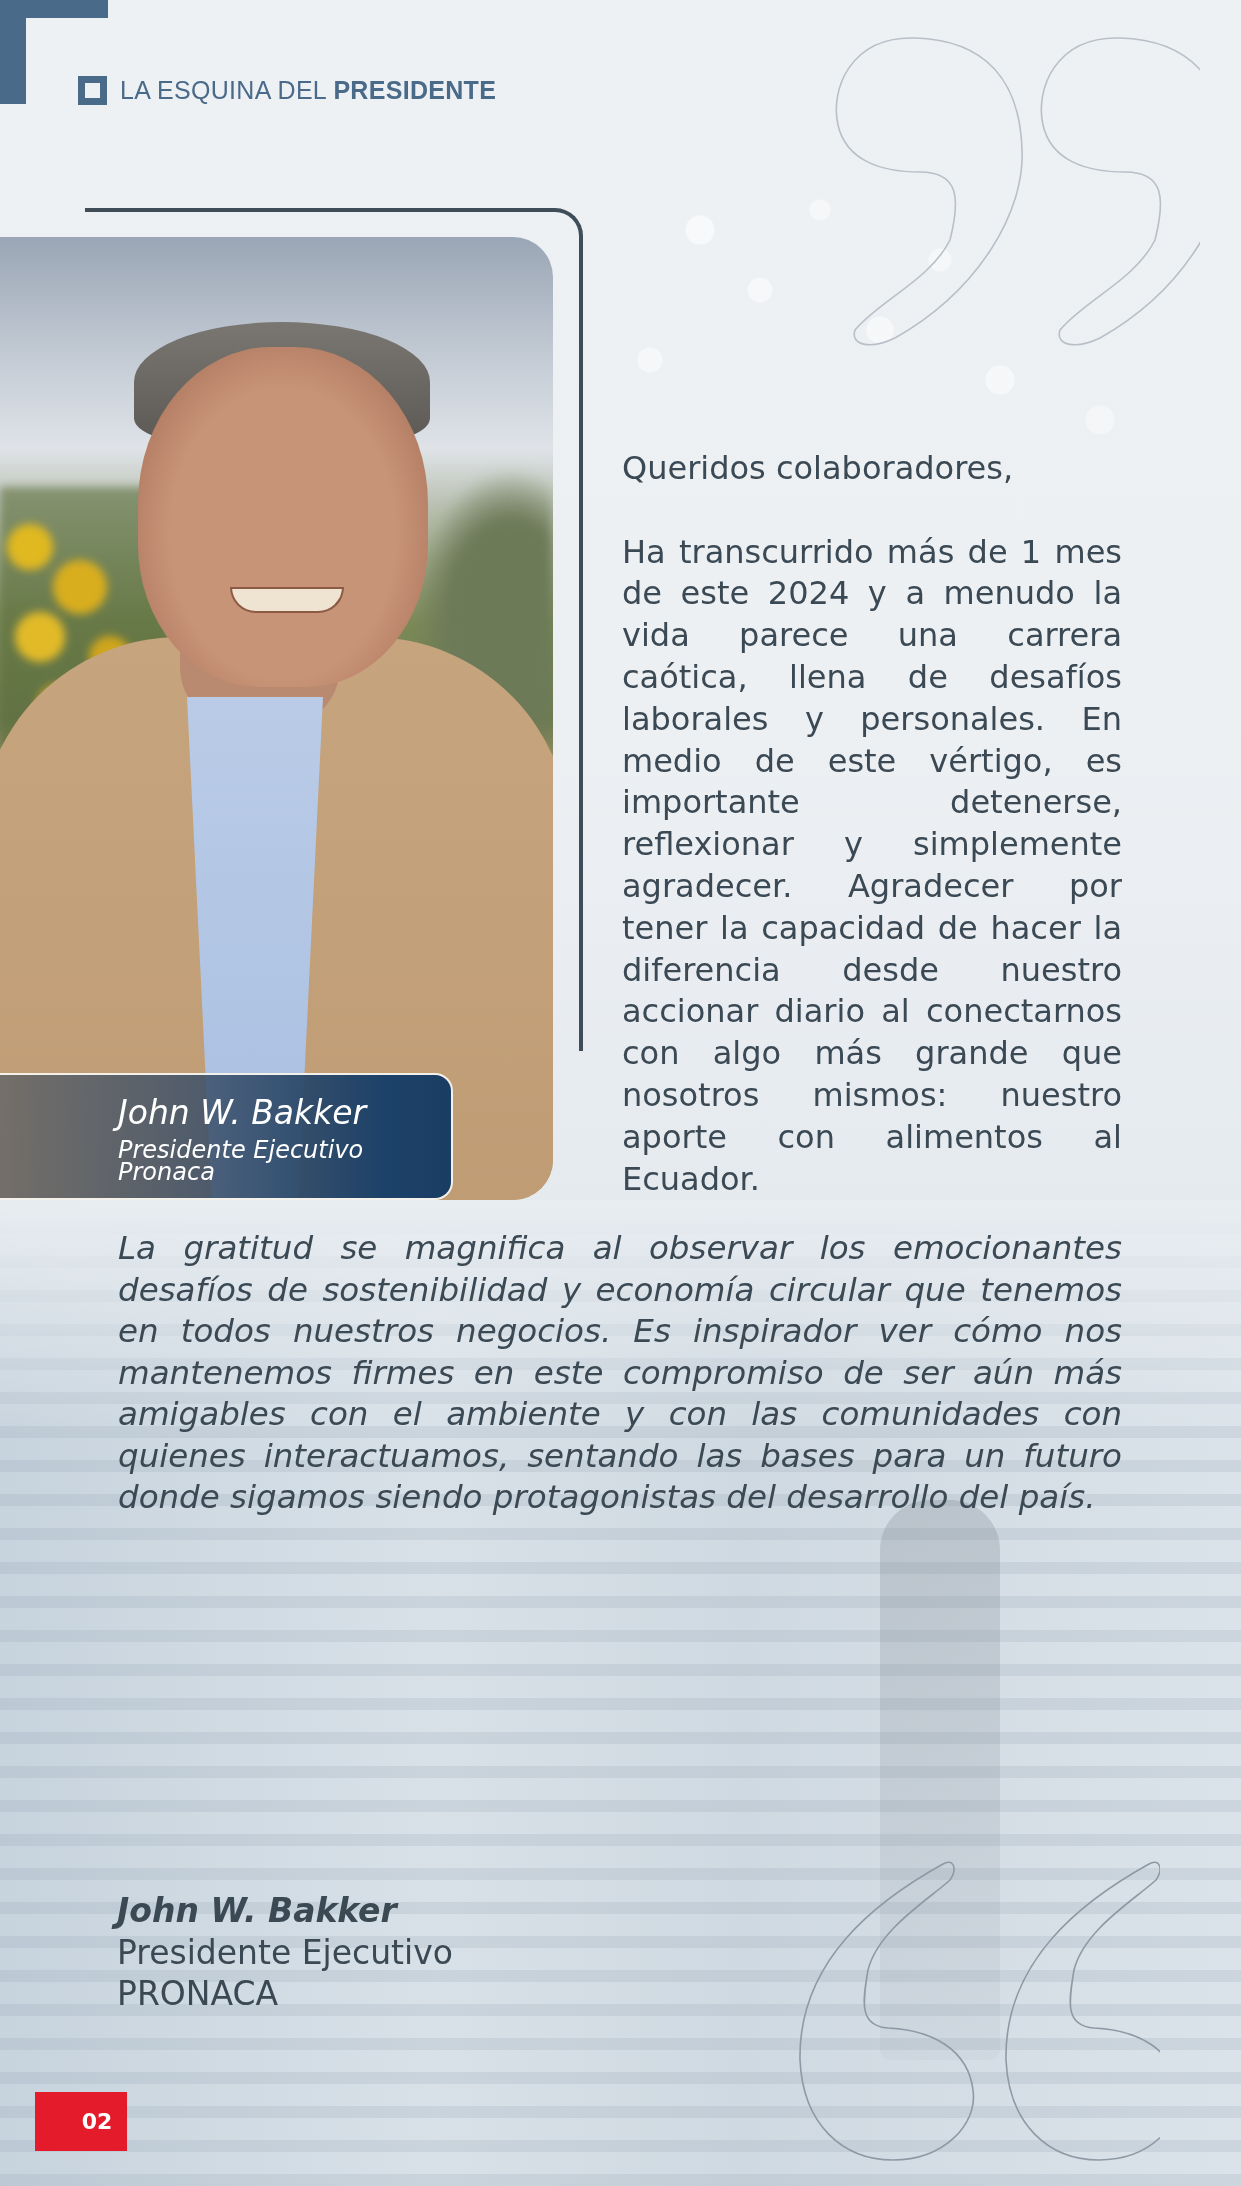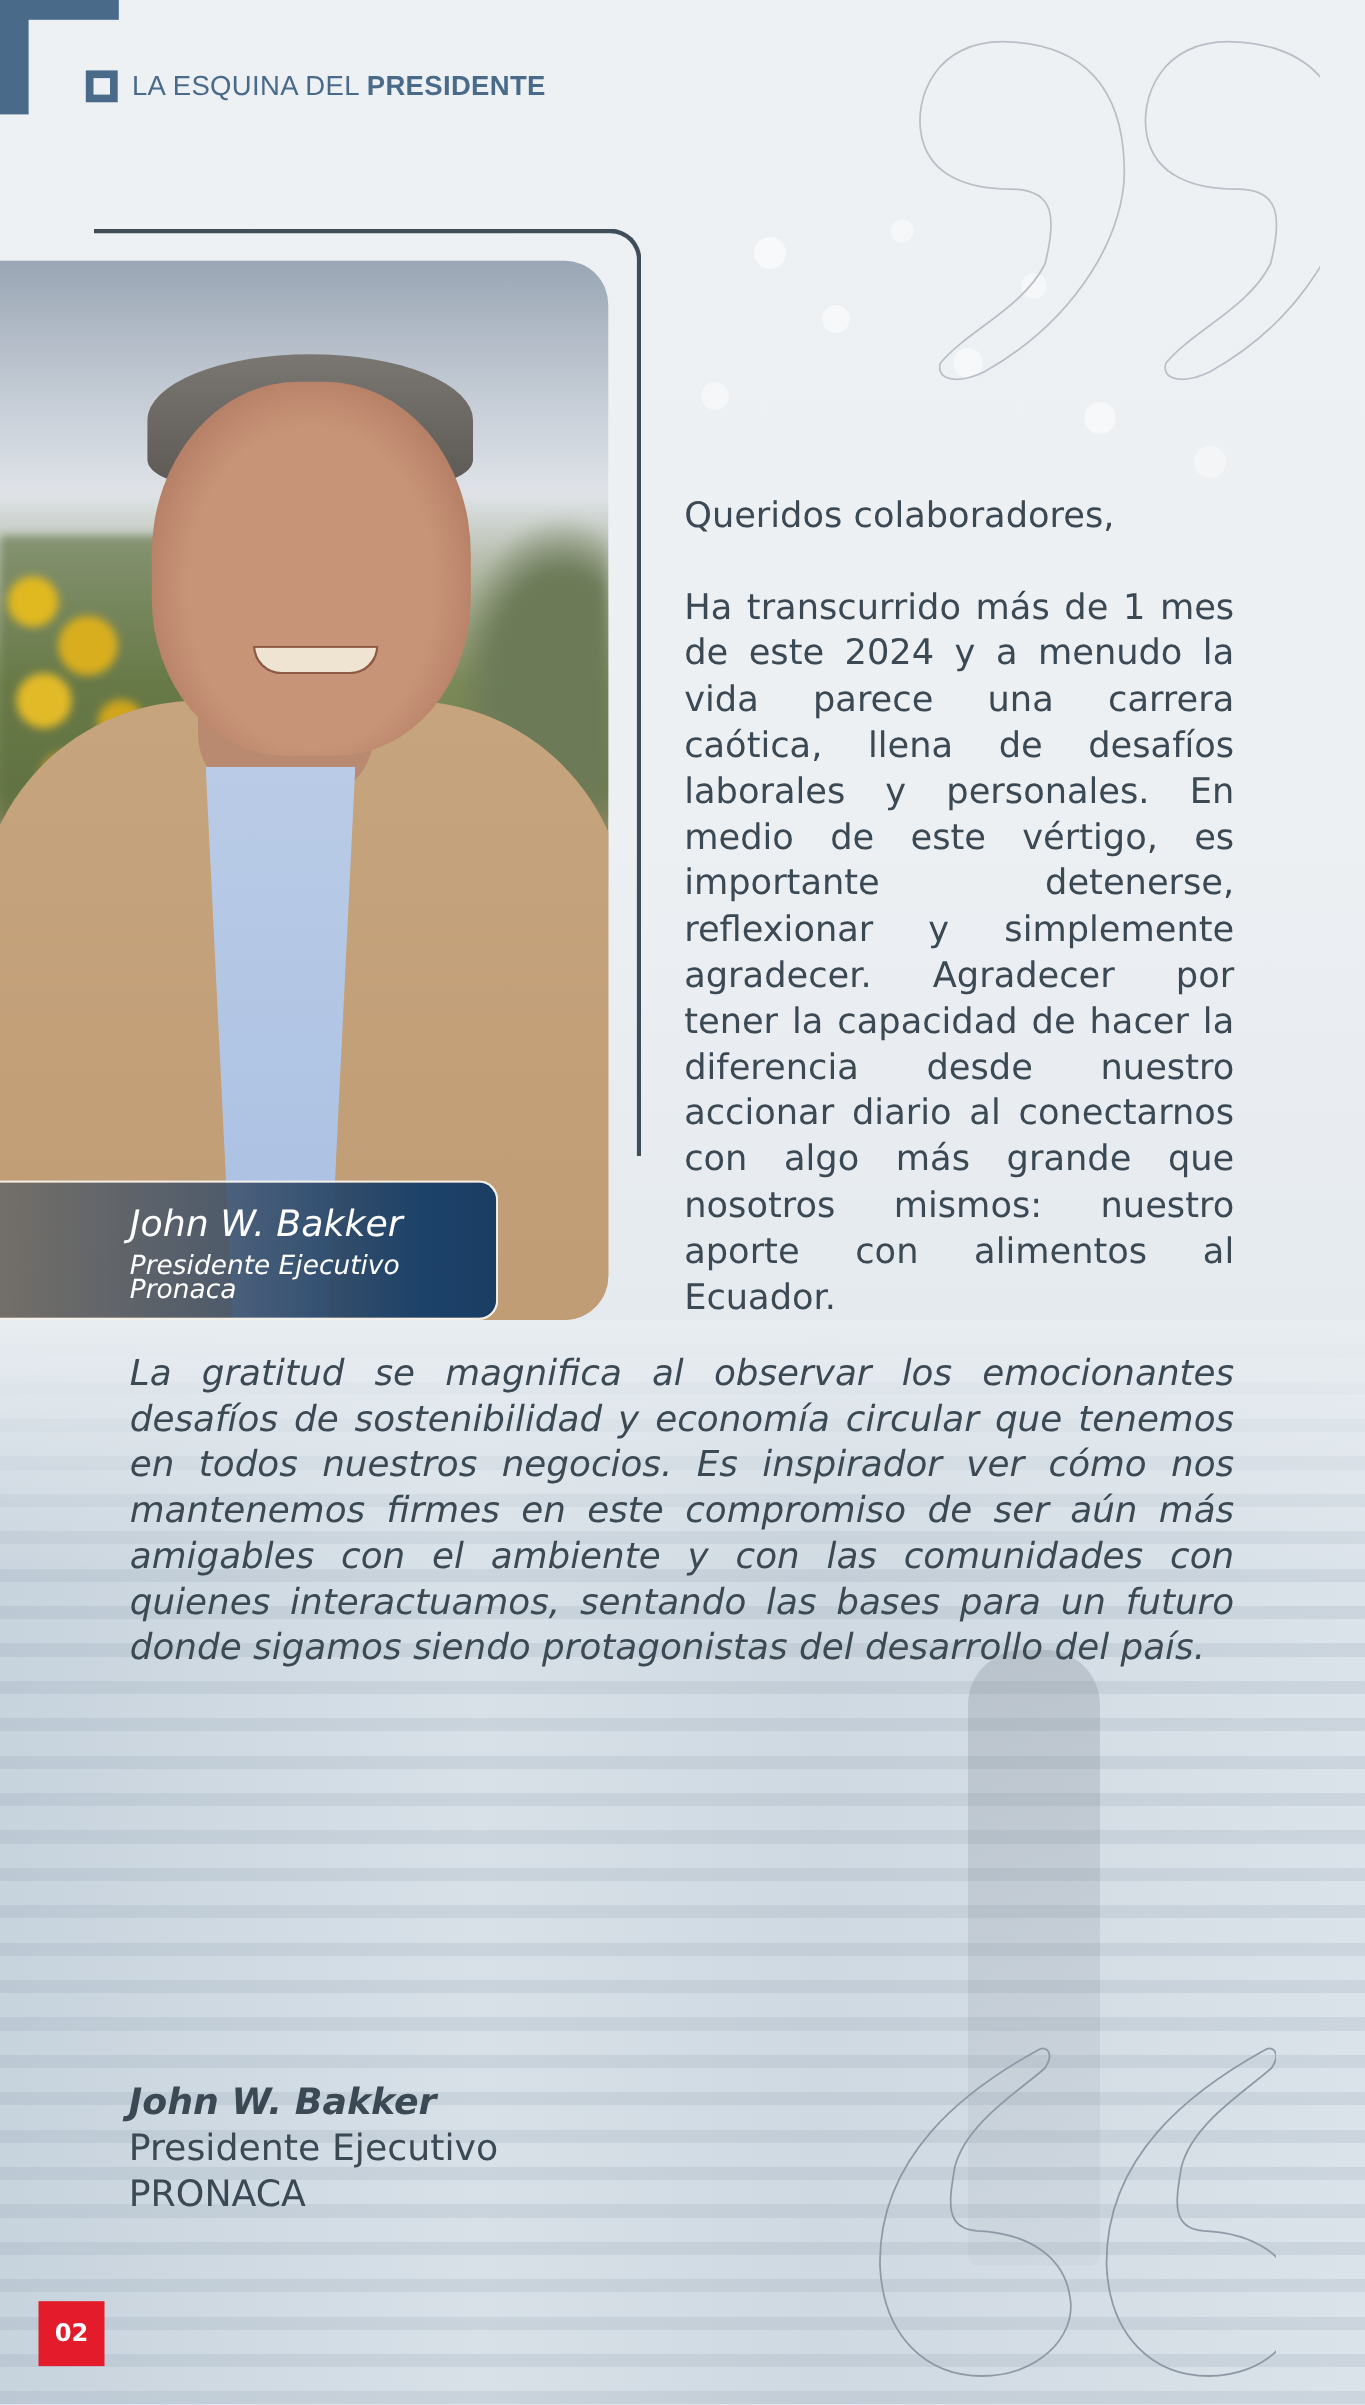--- a/index.html
+++ b/index.html
@@ -33,21 +33,21 @@
   }
   .bg-bottom::after {
     content: ""; position: absolute; left: 880px; top: 300px; width: 120px; height: 560px;
     background: linear-gradient(180deg, rgba(110,120,130,0.25), rgba(110,120,130,0.05));
     border-radius: 50px 50px 10px 10px;
   }
 
   .corner-v { position: absolute; left: 0; top: 0; width: 26px; height: 104px; background: #4a6a8a; }
   .corner-h { position: absolute; left: 0; top: 0; width: 108px; height: 18px; background: #4a6a8a; }
 
-  .header { position: absolute; left: 78px; top: 64px; display: flex; align-items: center; }
+  .header { position: absolute; left: 78px; top: 76px; display: flex; align-items: center; }
   .header-icon { width: 15px; height: 15px; border: 7px solid #4a6a8a; margin-right: 13px; }
   .header-text { font-family: "Liberation Sans", sans-serif; font-size: 25px; color: #4a6a8a; letter-spacing: 0.3px; }
   .header-text b { font-weight: 700; }
 
   .quote-close { position: absolute; left: 810px; top: 36px; width: 390px; height: 316px; }
   .quote-open { position: absolute; left: 768px; top: 1850px; width: 392px; height: 318px; }
 
   .frame-line {
     position: absolute; left: 85px; top: 208px; width: 498px; height: 843px;
     border-top: 4px solid #3f4d58; border-right: 4px solid #3f4d58;
@@ -127,21 +127,21 @@
     font-size: 32.5px; line-height: 41.5px; text-align: justify;
   }
   .text-main p { margin: 0 0 41.5px 0; font-style: italic; }
   .closing { text-align: left; }
   .sig { position: absolute; left: 117px; top: 1890px; font-family: "DejaVu Sans", sans-serif; color: #3b4954; font-size: 33px; line-height: 41.5px; }
   .sig-name { font-weight: 700; font-style: italic; }
 
   .page-num {
     position: absolute; left: 35px; top: 2092px; width: 60px; height: 59px;
     background: #e31b2a; color: #fff; font-family: "DejaVu Sans", sans-serif;
-    font-size: 22px; font-weight: 700; display: flex; align-items: center; justify-content: center;
+    font-size: 22px; font-weight: 700; display: flex; align-items: center; justify-content: center; padding-left: 32px;
   }
 </style>
 </head>
 <body>
 
 <div class="bg-top"></div>
 <div class="bg-bottom"></div>
 
 <div class="corner-v"></div>
 <div class="corner-h"></div>

